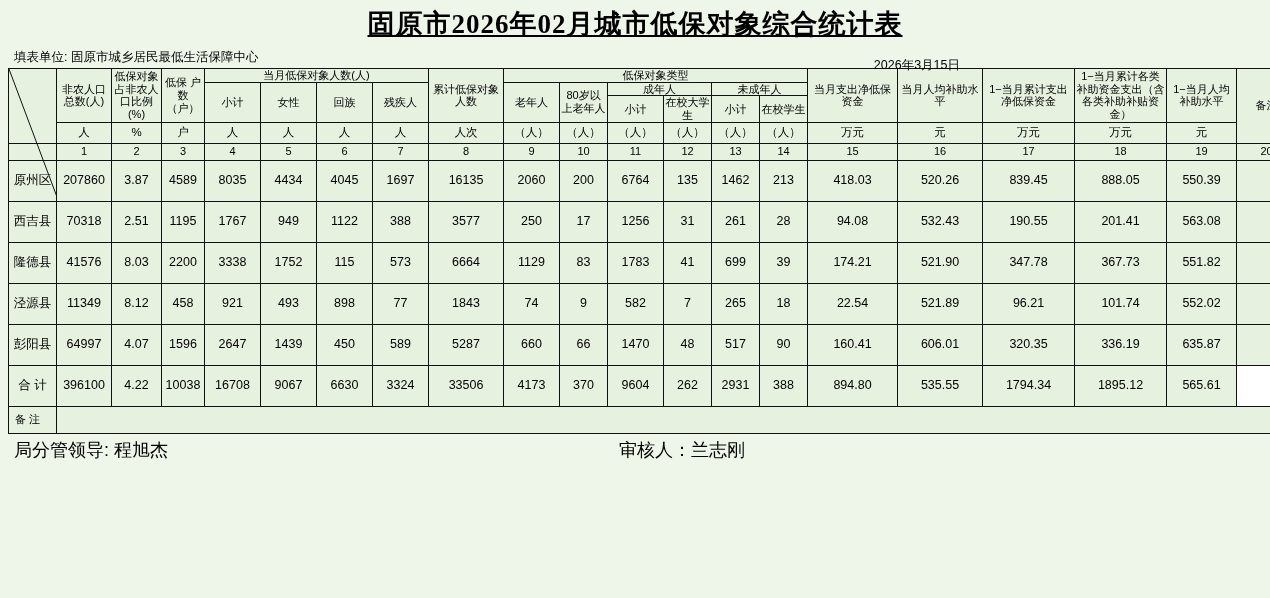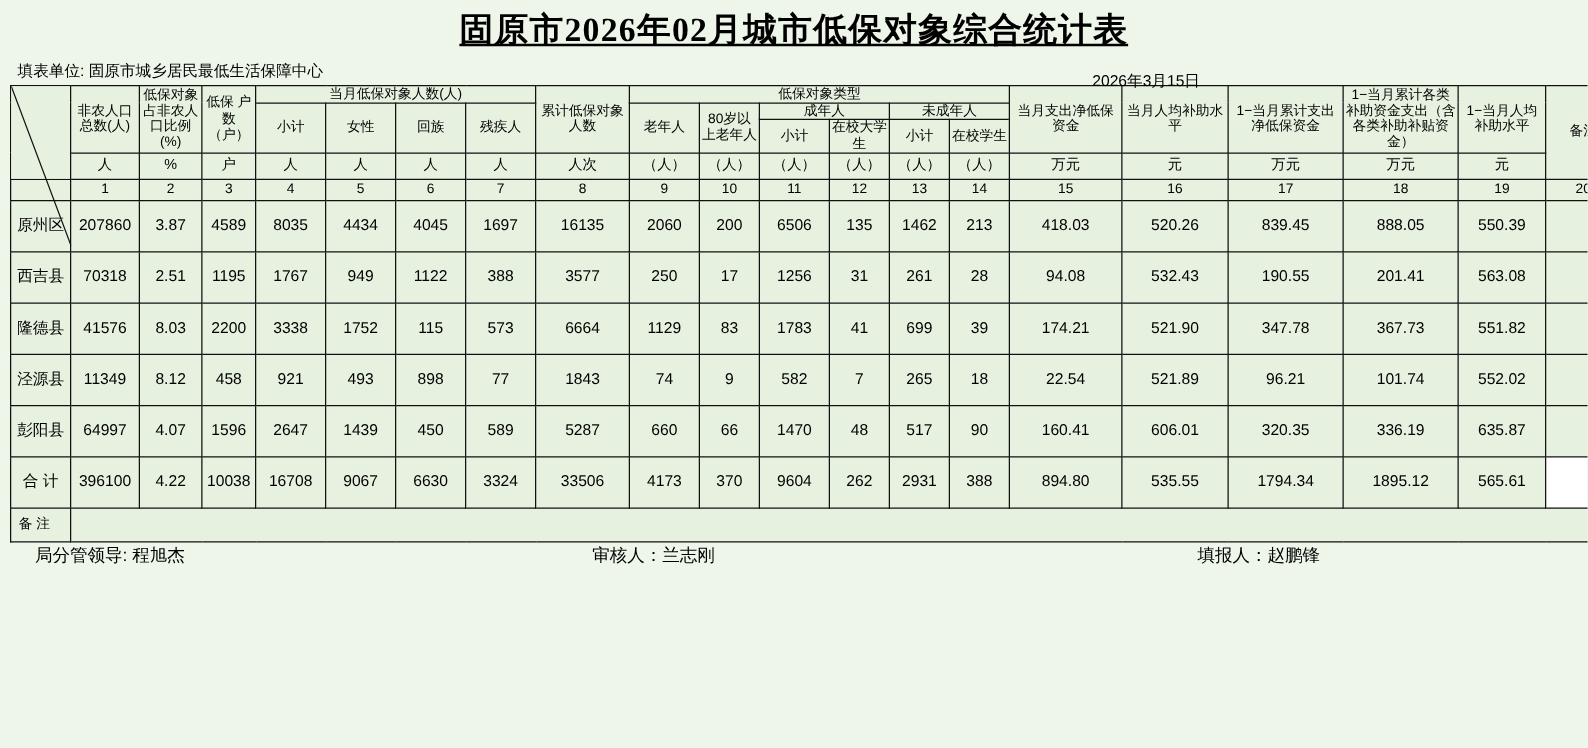--- a/index.html
+++ b/index.html
@@ -47,24 +47,24 @@
   .hdr td{font-size:11px;}
   .vhead{letter-spacing:0px;}
   .unit td{height:20px;font-size:11.5px;}
   .num td{height:16px;font-size:11px;}
   .datarow td{height:40px;font-size:12.5px;}
   .rowname{font-size:12.5px;}
   .total td{font-weight:normal;}
   .blankcell{background:#ffffff;}
   .remark-row td{height:26px;text-align:left;padding-left:6px;font-size:11px;}
   .footer{
-    display:flex;align-items:flex-start;
+    display:flex;align-items:flex-end;
     height:26px;margin-top:2px;
-    padding-left:28px;padding-right:14px;
-    font-size:14px;
+    padding-left:14px;padding-right:14px;
+    font-size:18px;
   }
   .footer .f1{flex:0 0 auto;}
   .footer .f2{flex:1 1 auto;text-align:center;padding-right:60px;}
   .footer .f3{flex:0 0 auto;padding-right:200px;}
   .diag{position:relative;}
   .diag svg{position:absolute;left:0;top:0;}
 </style>
 </head>
 <body>
 
@@ -193,21 +193,21 @@
       <td>207860</td>
       <td>3.87</td>
       <td>4589</td>
       <td>8035</td>
       <td>4434</td>
       <td>4045</td>
       <td>1697</td>
       <td>16135</td>
       <td>2060</td>
       <td>200</td>
-      <td>6506</td>
+      <td>6764</td>
       <td>135</td>
       <td>1462</td>
       <td>213</td>
       <td>418.03</td>
       <td>520.26</td>
       <td>839.45</td>
       <td>888.05</td>
       <td>550.39</td>
       <td></td>
     </tr>
@@ -335,16 +335,15 @@
     <tr class="remark-row">
       <td>备  注</td>
       <td colspan="20"></td>
     </tr>
   </tbody>
     </table>
 
   <div class="footer">
     <span class="f1">局分管领导: 程旭杰</span>
     <span class="f2">审核人：兰志刚</span>
-    <span class="f3">填报人：赵鹏锋</span>
   </div>
 
 </div>
 
 </body></html>

